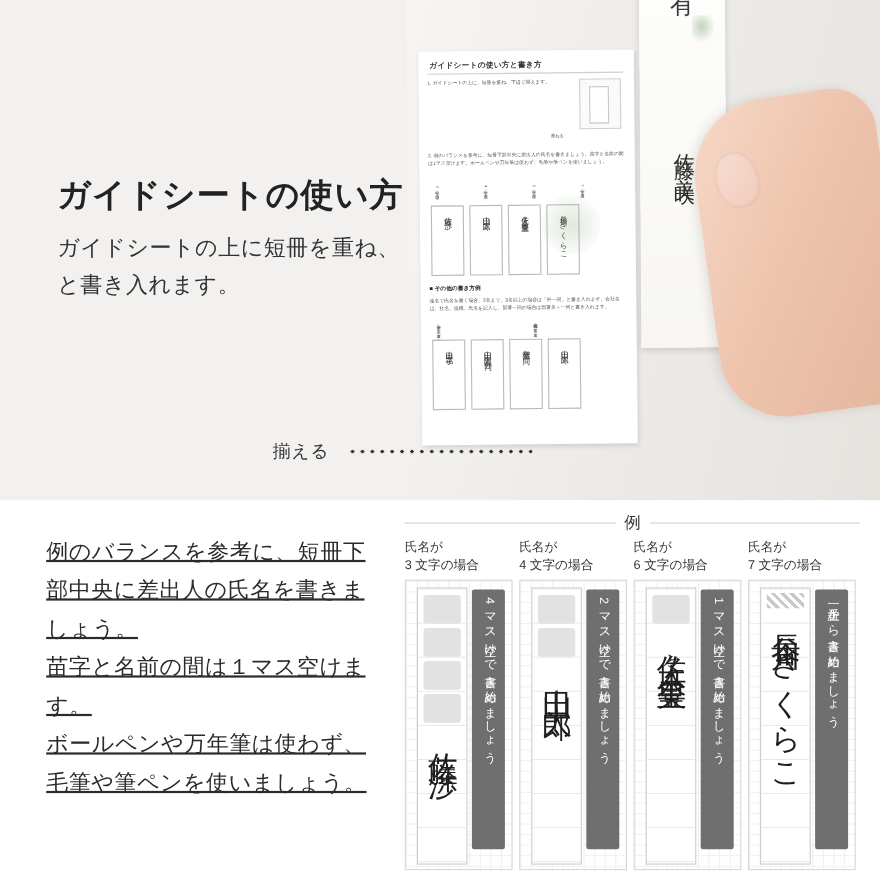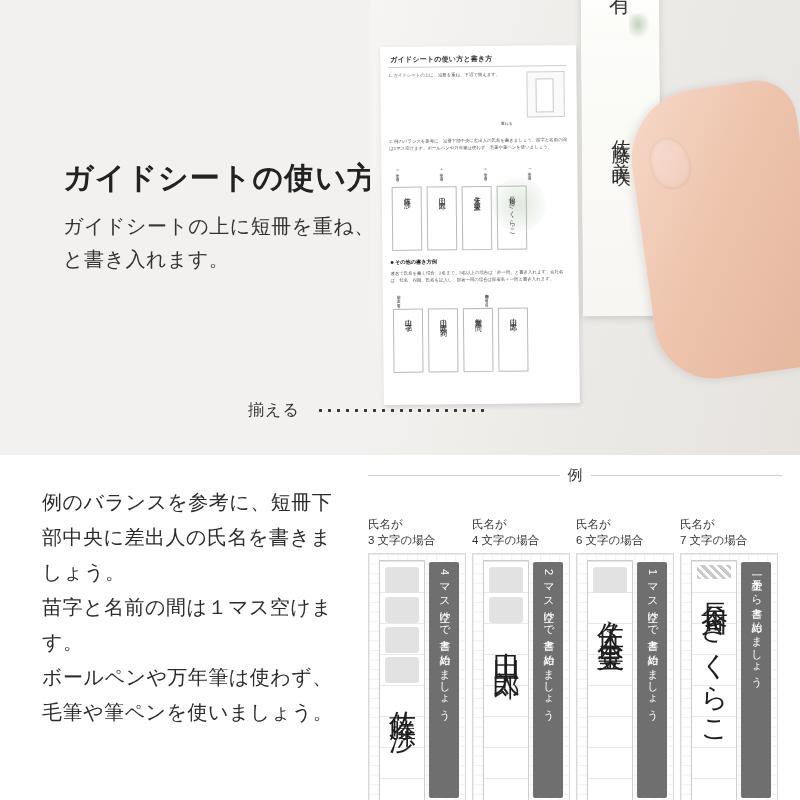--- a/index.html
+++ b/index.html
@@ -11,21 +11,21 @@
   }
   .page{position:relative;width:800px;height:800px;}
 
   
   .top{
     position:relative;width:800px;height:455px;
     background:#f2f1ef;
     overflow:hidden;
   }
   .top-left{
-    position:absolute;left:63px;top:160px;width:330px;
+    position:absolute;left:52px;top:160px;width:330px;
   }
   .top-title{
     font-size:30px;font-weight:bold;letter-spacing:1px;
     color:#222;margin:0 0 14px 0;line-height:1.2;
   }
   .top-sub{
     font-size:20px;line-height:1.65;color:#333;margin:0;
     letter-spacing:0.5px;
   }
 
@@ -129,38 +129,38 @@
   .dots{
     width:168px;height:3px;
     background-image:radial-gradient(circle,#333 1.4px,transparent 1.5px);
     background-size:9px 3px;background-repeat:repeat-x;
   }
 
   
   .bottom{position:relative;width:800px;height:345px;background:#ffffff;}
   .bot-left{
     position:absolute;left:42px;top:30px;width:310px;
-    font-size:20px;line-height:1.75;color:#2b2b2b;letter-spacing:0.5px;
+    font-size:20px;line-height:1.75;color:#2b2b2b;letter-spacing:0.5px;text-decoration:underline;
   }
   .bot-left p{margin:0;}
 
   .examples{
     position:absolute;left:368px;top:10px;width:414px;height:330px;
   }
   .ex-header{
     position:relative;height:20px;display:flex;align-items:center;gap:8px;
   }
   .ex-line{flex:1;height:1px;background:#cfcfcf;}
   .ex-head-label{font-size:15px;color:#333;}
   .ex-row{
     position:absolute;left:0;top:26px;width:414px;display:flex;gap:8px;
   }
   .ex-col{width:96px;}
   .ex-cap{
-    font-size:11.5px;color:#333;line-height:1.35;margin-bottom:5px;letter-spacing:0;margin-top:26px;
+    font-size:11.5px;color:#333;line-height:1.35;margin-bottom:5px;letter-spacing:0;
   }
   .ex-card{
     position:relative;width:96px;height:262px;
     border:1px solid #d8d8d8;background:#fff;
     background-image:linear-gradient(#efefef 1px,transparent 1px),linear-gradient(90deg,#efefef 1px,transparent 1px);
     background-size:9.6px 9.6px;
     overflow:hidden;
   }
   .strip{
     position:absolute;left:10px;top:6px;width:44px;height:250px;

